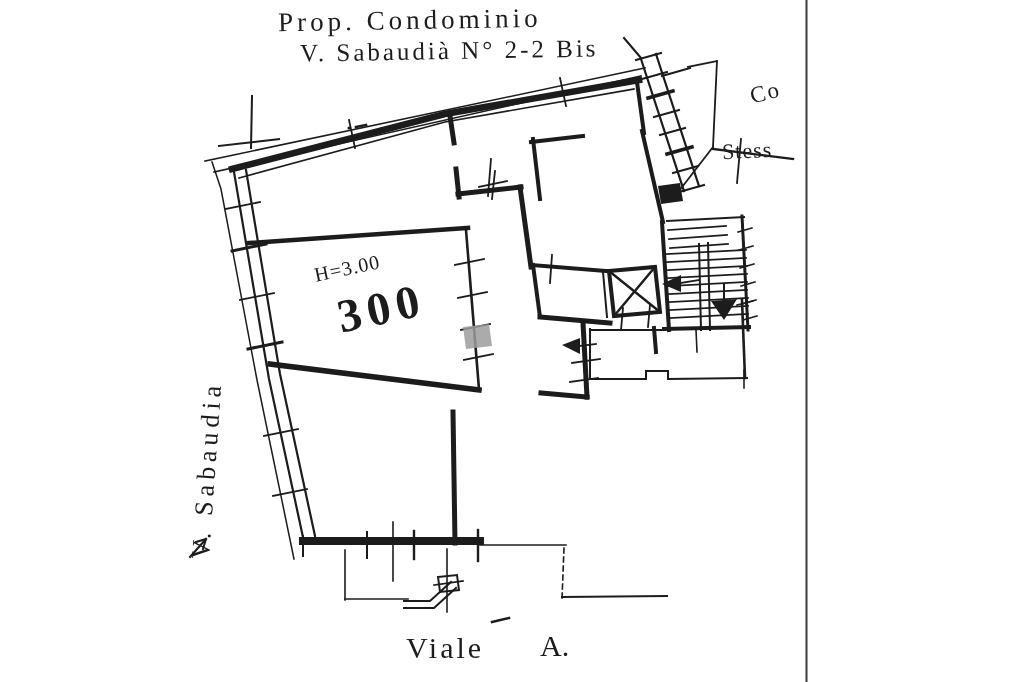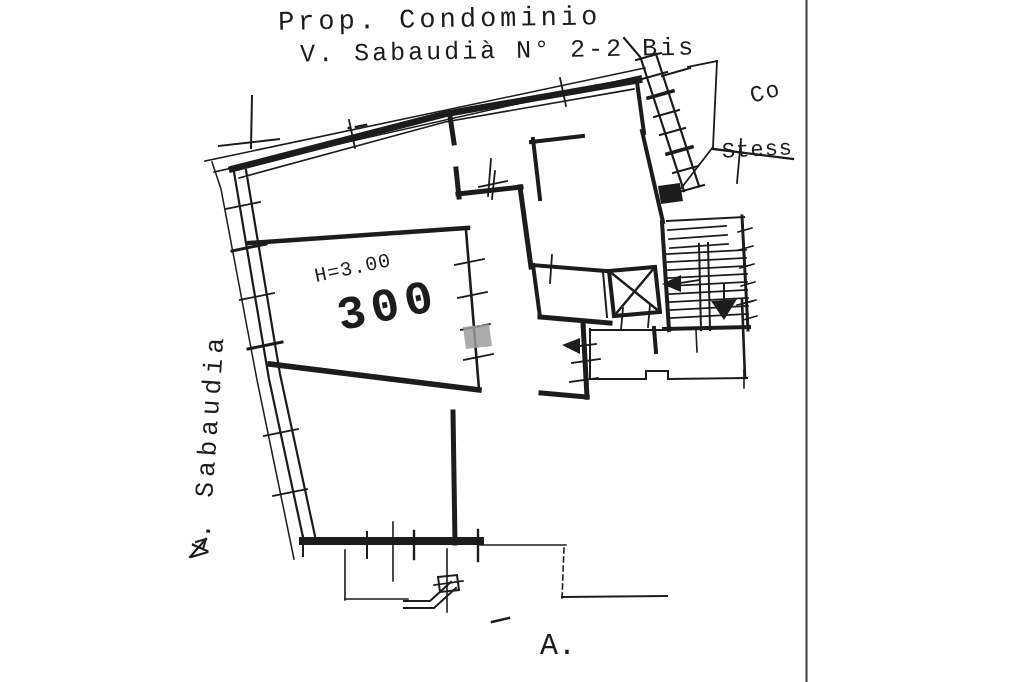--- a/index.html
+++ b/index.html
@@ -1,18 +1,18 @@
 <!DOCTYPE html>
 <html><head>
 <meta charset="utf-8">
 <style>
   html,body{margin:0;padding:0;background:#fff;}
   .page{
     position:relative;width:1024px;height:682px;background:#ffffff;
-    font-family:Liberation Mono, monospace;color:#1c1c1c;overflow:hidden;
+    font-family:Liberation Serif, serif;color:#1c1c1c;overflow:hidden;
   }
   .plan-svg{position:absolute;left:0;top:0;}
   .lbl{position:absolute;white-space:nowrap;color:#1c1c1c;}
   .title1{left:278px;top:5px;font-size:27px;letter-spacing:4px;transform:rotate(-1deg);}
   .title2{left:300px;top:37px;font-size:25px;letter-spacing:3px;transform:rotate(-1deg);}
   .co{left:750px;top:80px;font-size:23px;letter-spacing:2px;transform:rotate(-14deg);}
   .stess{left:722px;top:138px;font-size:22px;letter-spacing:1px;transform:rotate(-3deg);}
   .hlbl{left:314px;top:257px;font-size:20px;letter-spacing:1px;transform:rotate(-12deg);}
   .num300{left:337px;top:281px;font-size:47px;font-weight:bold;letter-spacing:6px;transform:rotate(-12deg);}
   .sab{left:186px;top:558px;font-size:26px;letter-spacing:5px;transform:rotate(-86deg);transform-origin:0 0;}
@@ -225,15 +225,16 @@
   <div class="lbl title2">V. Sabaudià N° 2-2 Bis</div>
 
   <div class="lbl co">Co</div>
   <div class="lbl stess">Stess</div>
 
   <div class="lbl hlbl">H=3.00</div>
   <div class="lbl num300">300</div>
 
   <div class="lbl sab">V. Sabaudia</div>
 
+  <div class="lbl viale">Viale</div>
   <div class="lbl adot">A.</div>
 
 </div>
 
 </body></html>

